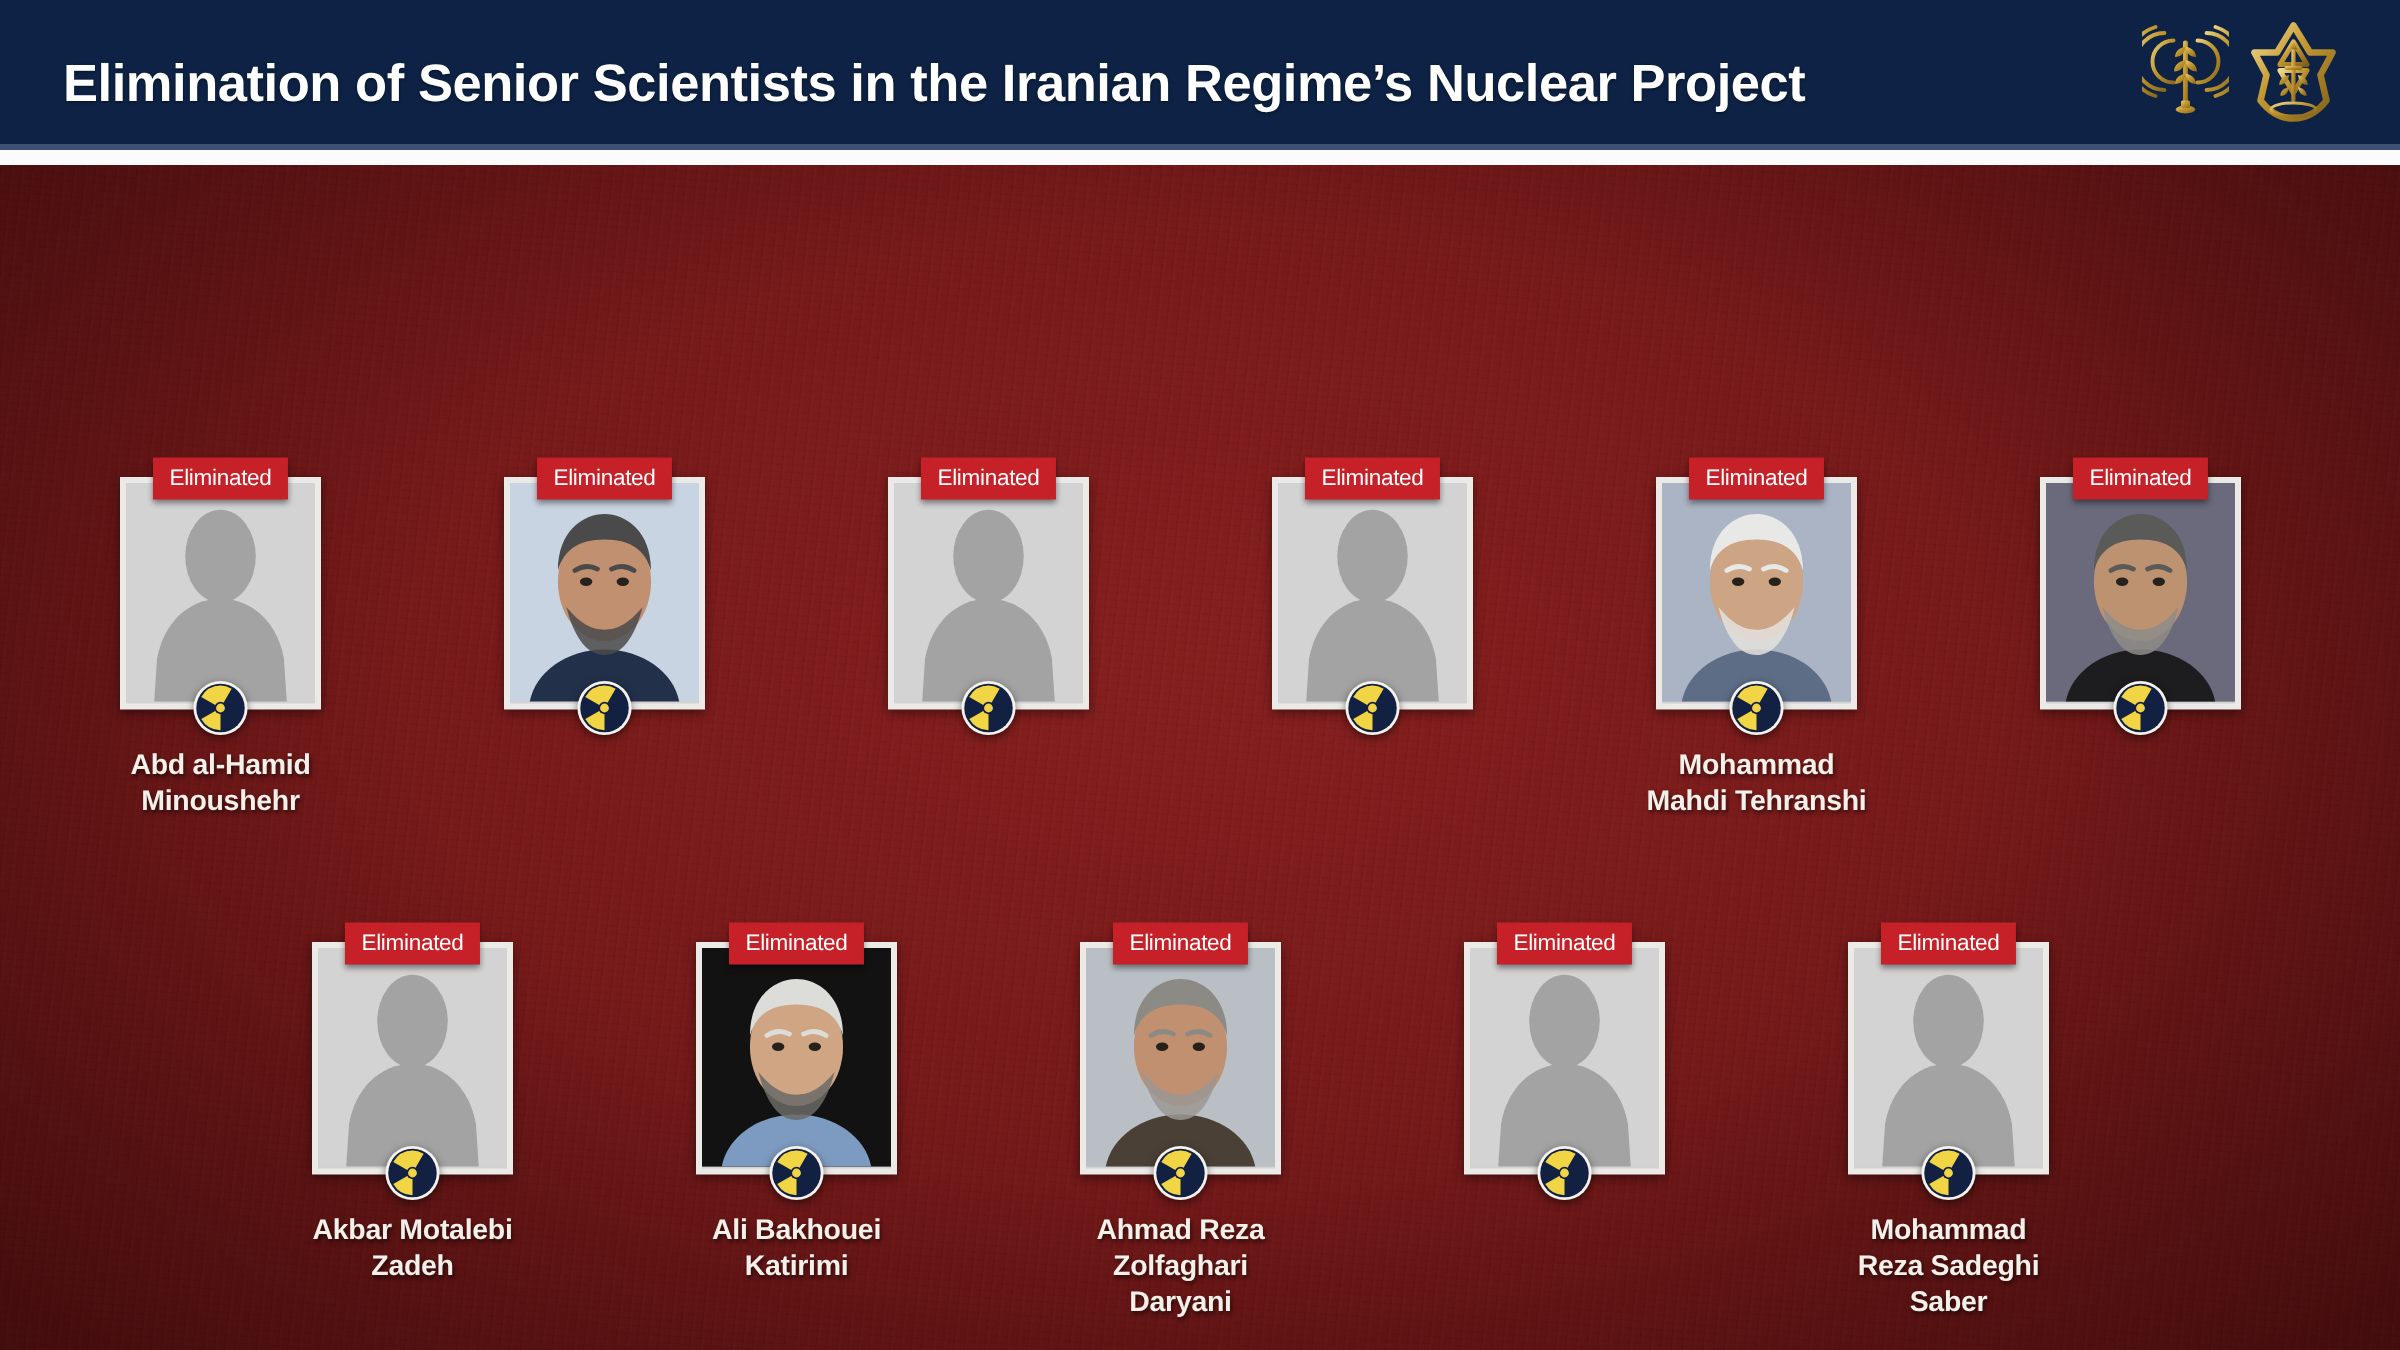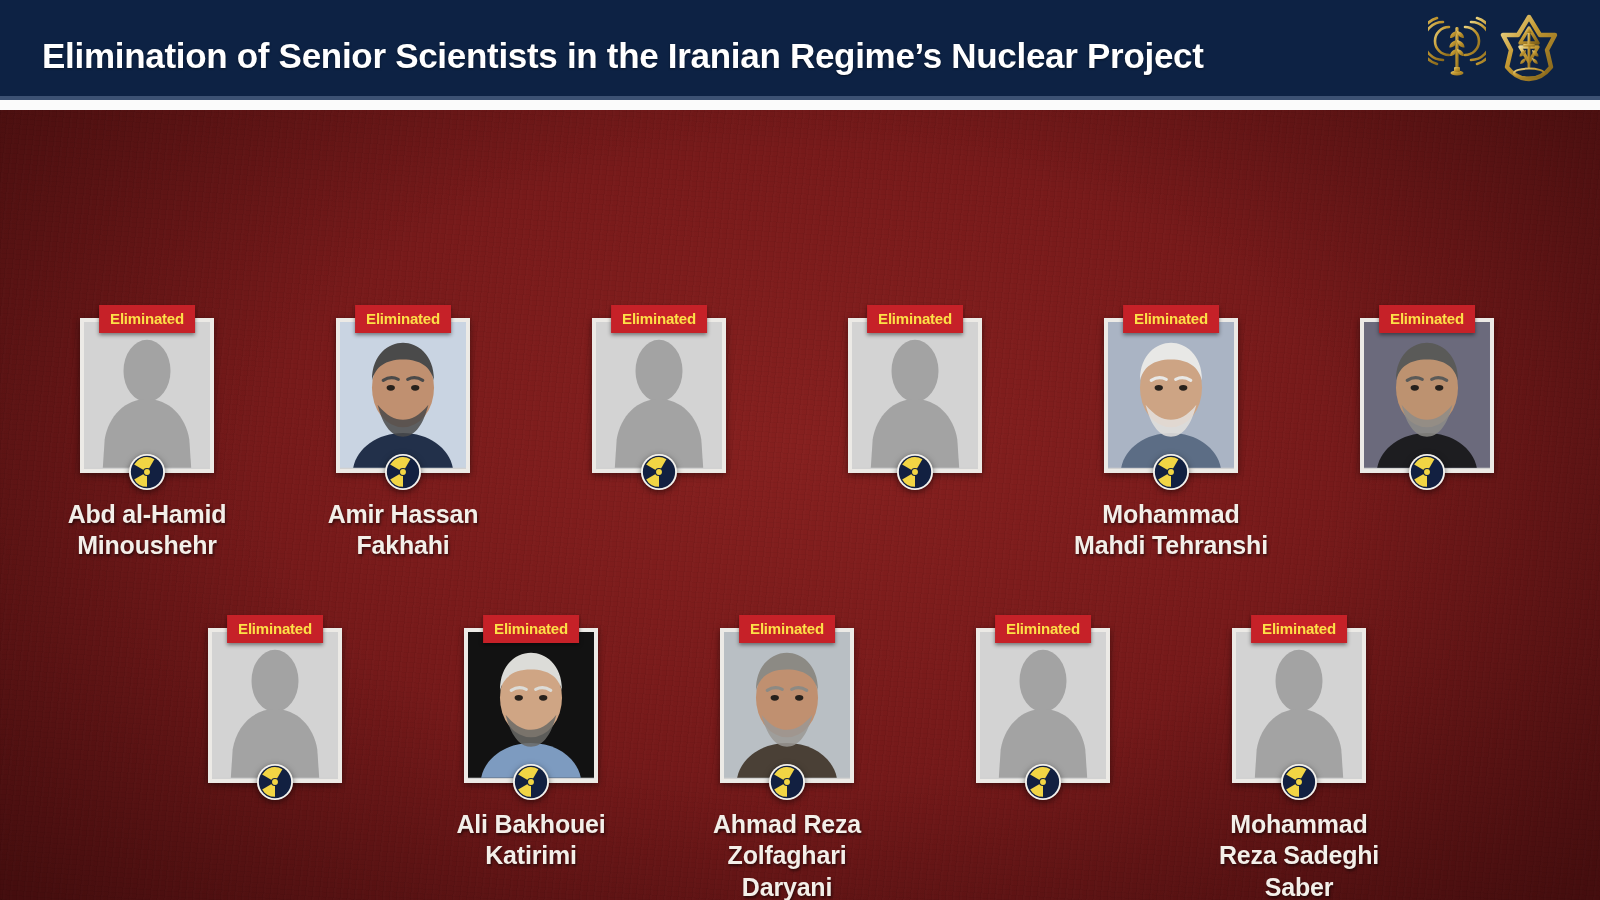--- a/index.html
+++ b/index.html
@@ -125,23 +125,23 @@
   
   .silhouette { position: absolute; inset: 0; }
 
   
   .badge {
     position: absolute;
     top: -13px;
     left: 50%;
     transform: translateX(-50%);
     background: #c62128;
-    color: #fde047;
+    color: #ffffff;
     font-size: 15px;
-    font-weight: bold;
+    font-weight: normal;
     line-height: 1;
     padding: 6px 11px 7px;
     white-space: nowrap;
     box-shadow: 0 2px 4px rgba(0,0,0,.45);
     z-index: 4;
     letter-spacing: -0.2px;
   }
 
   
   .trefoil {
@@ -152,21 +152,21 @@
     width: 38px;
     height: 38px;
     z-index: 5;
     filter: drop-shadow(0 2px 3px rgba(0,0,0,.5));
   }
 
   .card-name {
     margin-top: 26px;
     text-align: center;
     color: #f3efe9;
-    font-size: 25px;
+    font-size: 19px;
     font-weight: bold;
     line-height: 1.25;
     letter-spacing: -0.2px;
     text-shadow: 1px 2px 3px rgba(0,0,0,.55);
     white-space: pre-line;
     width: 230px;
   }
 </style>
 </head>
 <body>
@@ -297,22 +297,20 @@
     <circle cx="20" cy="20" r="17" fill="#122041"></circle>
     <g fill="#f2d544">
       <path d="M20 20 L27.8 6.5 A15.6 15.6 0 0 0 12.2 6.5 Z"></path>
       <path d="M20 20 L33.5 27.8 A15.6 15.6 0 0 0 33.5 12.2 Z" transform="rotate(120 20 20)"></path>
       <path d="M20 20 L33.5 27.8 A15.6 15.6 0 0 0 33.5 12.2 Z" transform="rotate(240 20 20)"></path>
     </g>
     <circle cx="20" cy="20" r="4.3" fill="#122041"></circle>
     <circle cx="20" cy="20" r="3.1" fill="#f2d544"></circle>
   </svg>
        </div>
-       <div class="card-name">Amir Hassan
-Fakhahi</div>
         </div>
         <div class="card" style="left: 584px; top: 208px;">
           <div class="photo-wrap">
          <div class="badge">Eliminated</div>
          <div class="photo-frame">
            <div class="photo">
                 <svg class="silhouette" viewBox="0 0 134 155" preserveAspectRatio="xMidYMid slice">
     <rect width="134" height="155" fill="#d3d3d3"></rect>
     <g fill="#a3a3a3">
       <ellipse cx="67" cy="52" rx="25" ry="33"></ellipse>
@@ -442,20 +440,22 @@
     <circle cx="20" cy="20" r="17" fill="#122041"></circle>
     <g fill="#f2d544">
       <path d="M20 20 L27.8 6.5 A15.6 15.6 0 0 0 12.2 6.5 Z"></path>
       <path d="M20 20 L33.5 27.8 A15.6 15.6 0 0 0 33.5 12.2 Z" transform="rotate(120 20 20)"></path>
       <path d="M20 20 L33.5 27.8 A15.6 15.6 0 0 0 33.5 12.2 Z" transform="rotate(240 20 20)"></path>
     </g>
     <circle cx="20" cy="20" r="4.3" fill="#122041"></circle>
     <circle cx="20" cy="20" r="3.1" fill="#f2d544"></circle>
   </svg>
        </div>
+       <div class="card-name">Akbar Motalebi
+Zadeh</div>
         </div>
         <div class="card" style="left: 456px; top: 518px;">
           <div class="photo-wrap">
          <div class="badge">Eliminated</div>
          <div class="photo-frame">
            <div class="photo">
                 <svg class="silhouette" viewBox="0 0 134 155" preserveAspectRatio="xMidYMid slice">
     <rect width="134" height="155" fill="#121212"></rect>
     <path d="M67 118 C40 118 18 134 14 155 L120 155 C116 134 94 118 67 118 Z" fill="#7d9bc0"></path>
     <ellipse cx="67" cy="70" rx="33" ry="42" fill="#cfa584"></ellipse>

